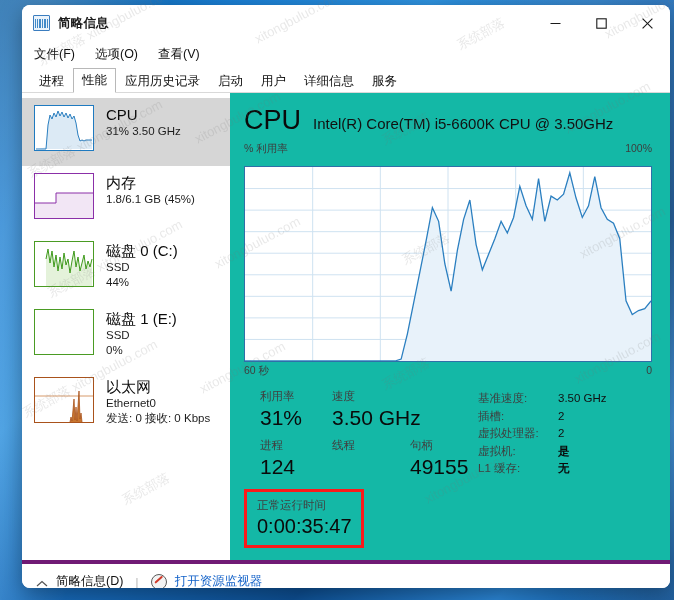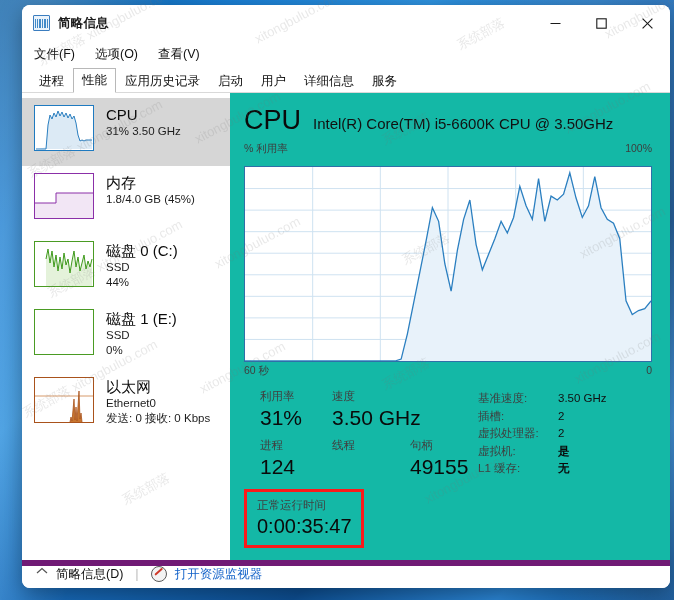--- a/index.html
+++ b/index.html
@@ -192,25 +192,25 @@
     width: 120px;
     border: 3px solid #fb1a1a;
     padding: 5px 8px 6px 10px;
   }
   .uptime-lbl { font-size: 11.5px; color: #404040; line-height: 16px; }
   .uptime-val { font-size: 20px; color: #0a0a0a; line-height: 26px; }
 
   
   .statusbar {
     height: 30px;
-    display: flex; align-items: flex-start;
+    display: flex; align-items: flex-end;
     padding-left: 14px;
     gap: 8px;
     background: #ffffff;
-    border-top: 6px solid #701a75;
+    border-top: 4px solid #701a75;
   }
   .chev { color: #555; font-size: 11px; line-height: 1; }
   .status-text { font-size: 12.5px; color: #101010; }
   .status-div { color: #bdbdbd; margin: 0 4px; font-size: 13px; }
   .resmon-icon {
     width: 16px; height: 16px; border-radius: 50%;
     border: 1.6px solid #5a5a5a; background: #f3f3f3;
     position: relative; display: inline-block;
   }
   .resmon-icon::after {
@@ -302,21 +302,21 @@
       <div class="side-item">
         <div class="thumb">
           <svg viewBox="0 0 60 46" preserveAspectRatio="none">
             <rect x="0.5" y="0.5" width="59" height="45" fill="#fff" stroke="#8b2fa8" stroke-width="1"></rect>
             <polygon points="1,45 1,30 22,30 22,20 59,20 59,45" fill="#f2e6f5"></polygon>
             <polyline points="1,30 22,30 22,20 59,20" fill="none" stroke="#8b2fa8" stroke-width="1"></polyline>
           </svg>
         </div>
         <div class="side-text">
           <div class="side-title">内存</div>
-          <div class="side-sub">1.8/4.0 GB (45%)</div>
+          <div class="side-sub">1.8/6.1 GB (45%)</div>
         </div>
       </div>
 
       <div class="side-item">
         <div class="thumb">
           <svg viewBox="0 0 60 46" preserveAspectRatio="none">
             <rect x="0.5" y="0.5" width="59" height="45" fill="#fff" stroke="#4a9b23" stroke-width="1"></rect>
             <polygon points="12,45 12,18 14,8 16,22 18,10 20,26 22,14 24,30 26,16 28,28 30,12 32,24 34,18 36,32 38,20 40,10 42,26 44,16 46,30 48,22 50,14 52,28 54,20 56,26 58,18 58,45" fill="#e4f2da"></polygon>
             <polyline points="12,18 14,8 16,22 18,10 20,26 22,14 24,30 26,16 28,28 30,12 32,24 34,18 36,32 38,20 40,10 42,26 44,16 46,30 48,22 50,14 52,28 54,20 56,26 58,18" fill="none" stroke="#3f9a1c" stroke-width="1"></polyline>
           </svg>

